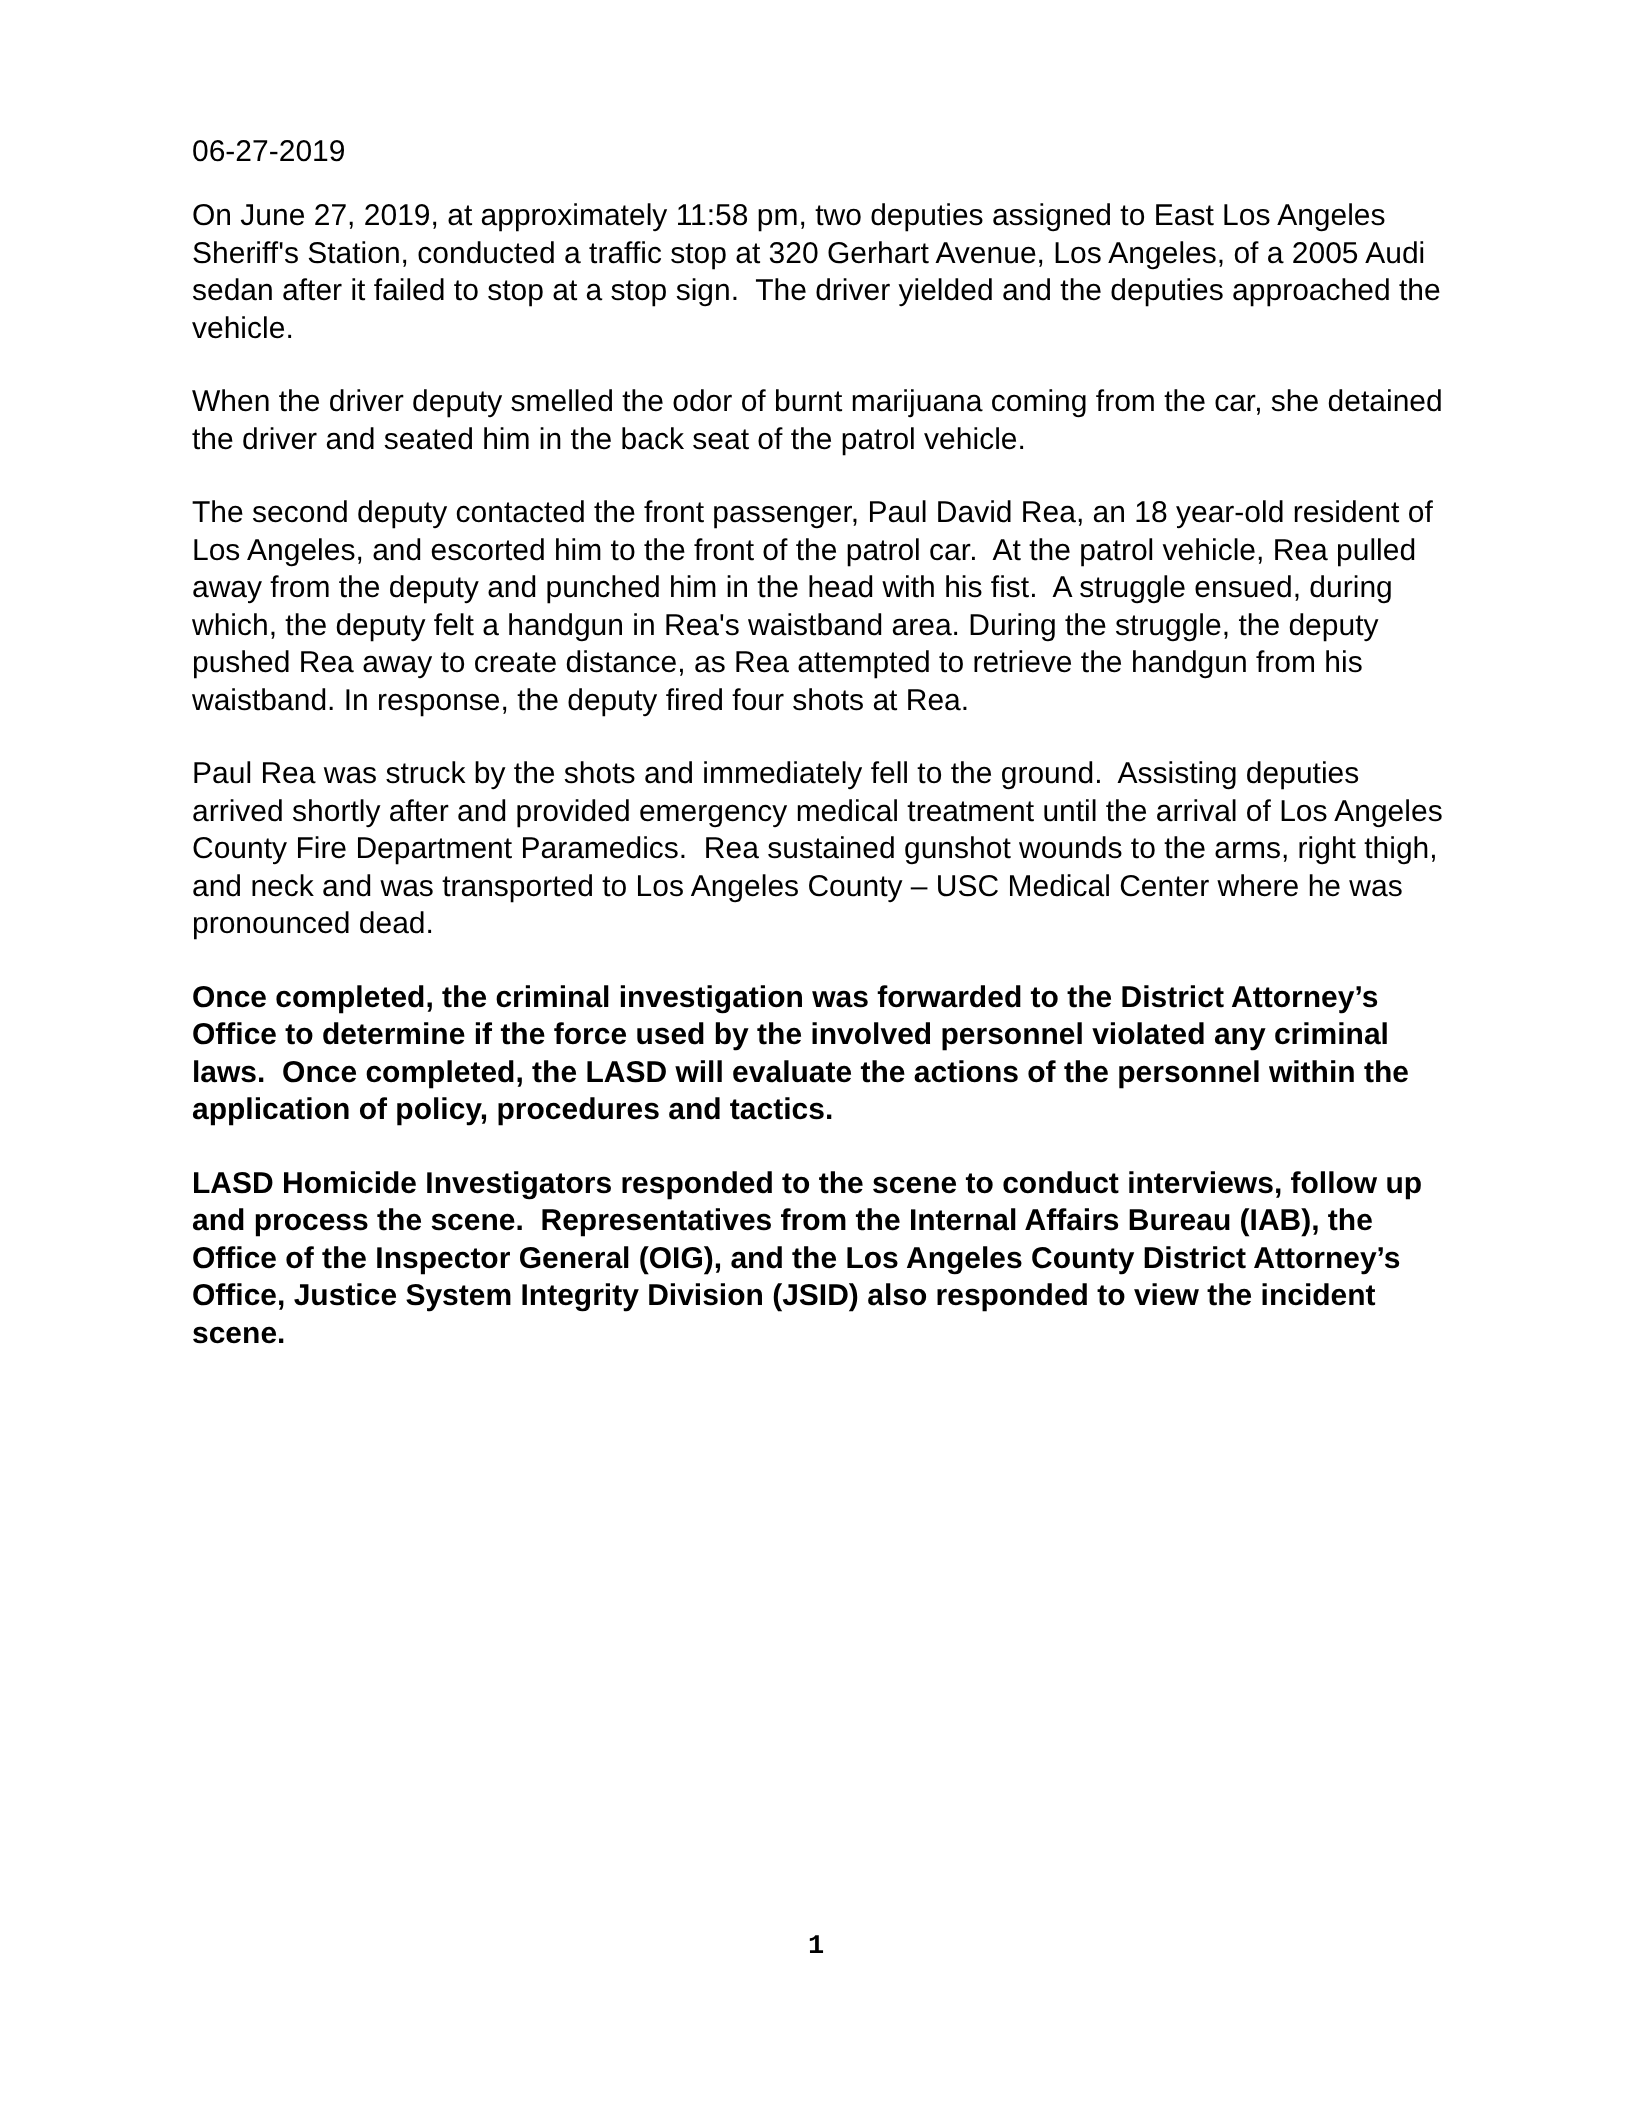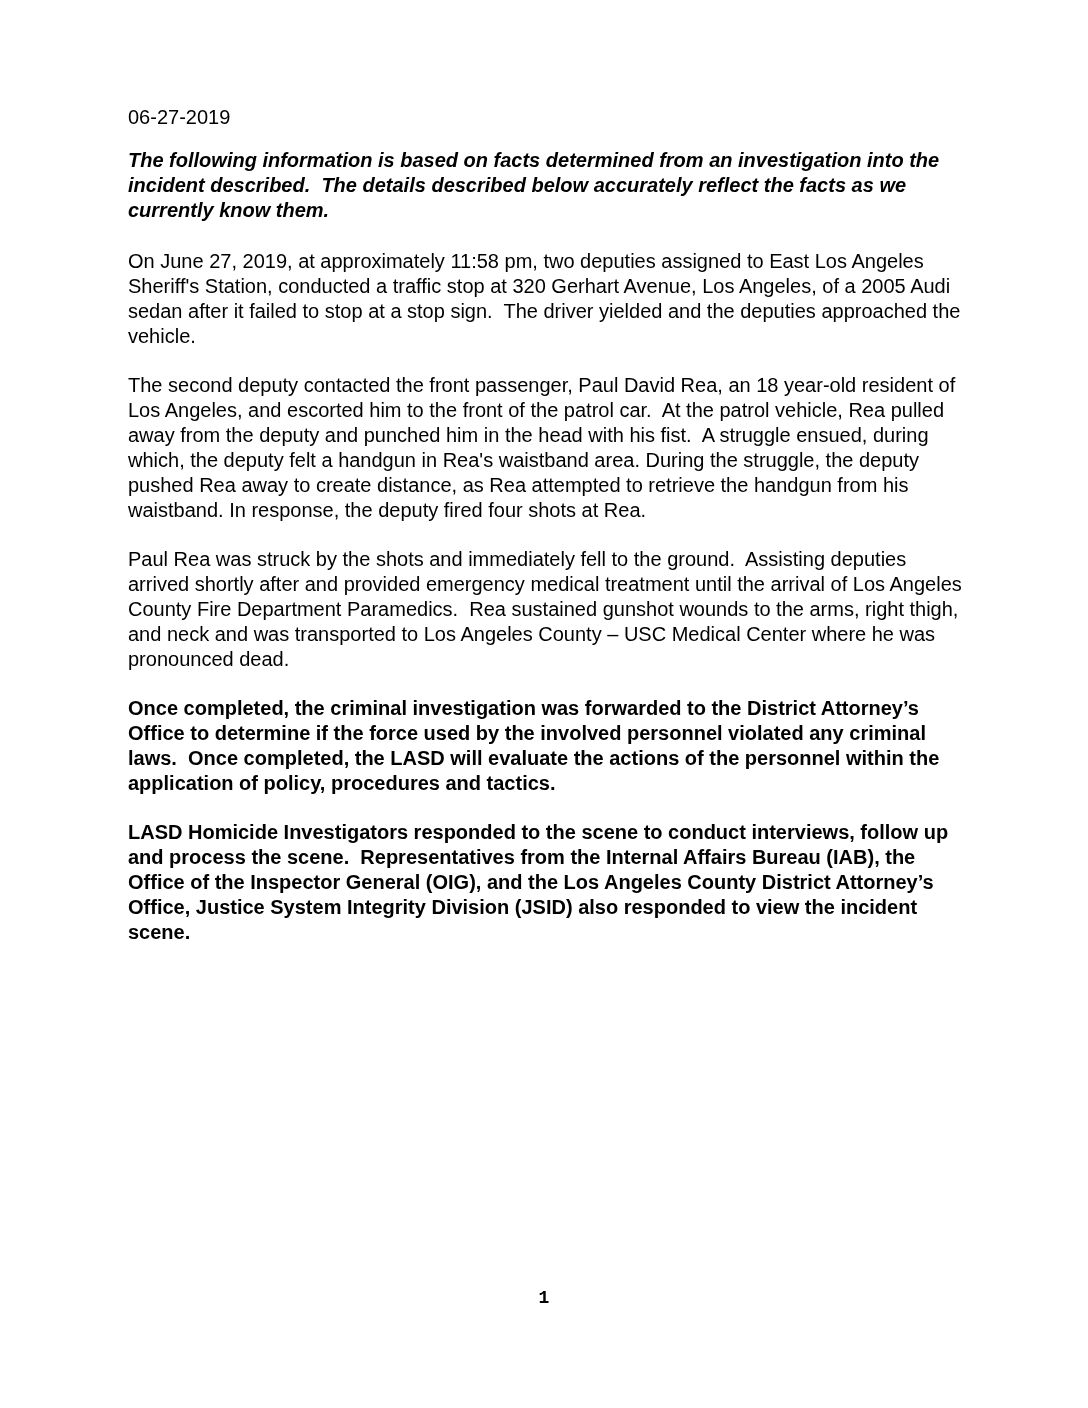--- a/index.html
+++ b/index.html
@@ -11,21 +11,21 @@
     position: relative;
     width: 1088px;
     height: 1408px;
     background: #ffffff;
     color: #000000;
     font-family: "Liberation Sans", sans-serif;
     overflow: hidden;
   }
   .content {
     position: absolute;
-    top: 105px;
+    top: 89px;
     left: 128px;
     width: 836px;
   }
   .content p {
     margin: 0 0 24px 0;
     font-size: 20px;
     line-height: 25px;
     white-space: pre-wrap;
   }
   p.doc-date {
@@ -56,24 +56,24 @@
   }
 </style>
 </head>
 <body>
 
 <div class="page">
   <div class="content">
     <p class="doc-date">06-27-2019</p>
 
 
-    <p class="disclaimer">The following information is based on facts determined from an investigation into the incident described.  The details described below accurately reflect the facts as we currently know them.</p>
 
     <p class="body-para">On June 27, 2019, at approximately 11:58 pm, two deputies assigned to East Los Angeles Sheriff's Station, conducted a traffic stop at 320 Gerhart Avenue, Los Angeles, of a 2005 Audi sedan after it failed to stop at a stop sign.  The driver yielded and the deputies approached the vehicle.</p>
 
+    <p class="body-para">When the driver deputy smelled the odor of burnt marijuana coming from the car, she detained the driver and seated him in the back seat of the patrol vehicle.</p>
 
     <p class="body-para">The second deputy contacted the front passenger, Paul David Rea, an 18 year-old resident of Los Angeles, and escorted him to the front of the patrol car.  At the patrol vehicle, Rea pulled away from the deputy and punched him in the head with his fist.  A struggle ensued, during which, the deputy felt a handgun in Rea's waistband area. During the struggle, the deputy pushed Rea away to create distance, as Rea attempted to retrieve the handgun from his waistband. In response, the deputy fired four shots at Rea.</p>
 
     <p class="body-para">Paul Rea was struck by the shots and immediately fell to the ground.  Assisting deputies arrived shortly after and provided emergency medical treatment until the arrival of Los Angeles County Fire Department Paramedics.  Rea sustained gunshot wounds to the arms, right thigh, and neck and was transported to Los Angeles County – USC Medical Center where he was pronounced dead.</p>
 
 
 
     <p class="body-para bold">Once completed, the criminal investigation was forwarded to the District Attorney’s Office to determine if the force used by the involved personnel violated any criminal laws.  Once completed, the LASD will evaluate the actions of the personnel within the application of policy, procedures and tactics.</p>
 
     <p class="body-para bold">LASD Homicide Investigators responded to the scene to conduct interviews, follow up and process the scene.  Representatives from the Internal Affairs Bureau (IAB), the Office of the Inspector General (OIG), and the Los Angeles County District Attorney’s Office, Justice System Integrity Division (JSID) also responded to view the incident scene.</p>

